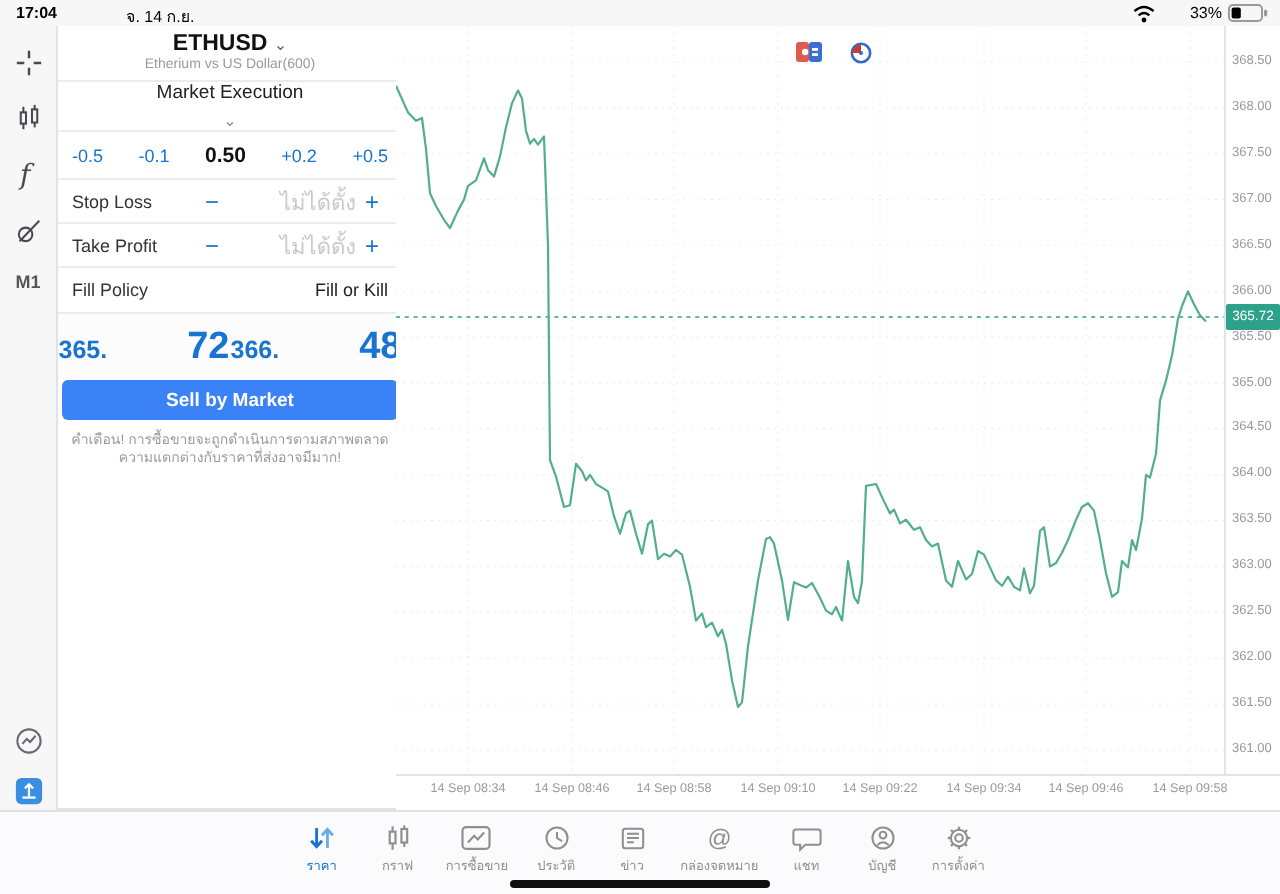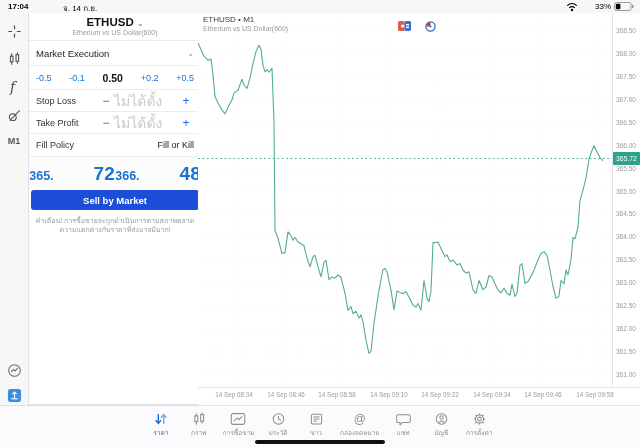--- a/index.html
+++ b/index.html
@@ -18,38 +18,38 @@
   .rail-icon { position:absolute; left:0; width:28px; height:20px; display:flex; align-items:center; justify-content:center; cursor:pointer; }
   .rail-tf { font-size:9px; font-weight:bold; color:#555; }
 
   
   .order-panel { position:absolute; left:28px; top:13px; width:174px; height:392px; background:#fff; border:1px solid #e2e2e4; border-top:none; }
   .op-header { position:relative; height:28px; border-bottom:1px solid #ececee; text-align:center; }
   .op-symbol { font-size:11.5px; font-weight:bold; color:#111; padding-top:3px; }
   .op-chevron { font-size:8px; color:#666; font-weight:normal; }
   .op-subtitle { font-size:7px; color:#9a9a9e; margin-top:1px; }
   .op-row { position:relative; display:flex; align-items:center; border-bottom:1px solid #ececee; padding:0 7px; }
-  .op-exec { height:25px; font-size:9.5px; color:#222; justify-content:space-between; }
+  .op-exec { height:25px; font-size:9.5px; color:#222; justify-content:space-between;flex-direction:column; }
   .op-exec .chev { color:#8e8e93; font-size:8px; }
   .op-steppers { height:24px; font-size:9px; justify-content:space-between; }
   .stepper { color:#1673d2; cursor:pointer; }
   .op-volume { color:#111; font-weight:bold; font-size:10.5px; }
   .op-sltp { height:22px; font-size:9px; color:#333; }
   .op-sltp .lbl { width:62px; }
   .op-sltp .minus,.op-sltp .plus { color:#1673d2; font-size:12px; width:16px; text-align:center; cursor:pointer; }
-  .op-sltp .ph { flex:1; text-align:left; color:#c9c9ce; font-size:14px; }
+  .op-sltp .ph { flex:1; text-align:right; color:#c9c9ce; font-size:11px; }
   .op-fill { height:23px; font-size:9px; color:#333; justify-content:space-between; }
   .op-fill .val { color:#222; }
   .op-prices { display:flex; height:33px; align-items:center; background:#fcfcfd; }
   .op-price { flex:1; text-align:center; color:#1874d0; white-space:nowrap; }
   .op-price .int { font-size:12.5px; font-weight:bold; }
   .op-price .frac { font-size:19px; font-weight:bold;margin-left:40px; }
   .op-buttons { display:flex; gap:3px; padding:0 2px; }
   .op-btn { flex:1; height:20px; border-radius:3px; color:#fff; font-size:9.5px; font-weight:bold; display:flex; align-items:center; justify-content:center; cursor:pointer; }
-  .btn-sell { background:#1d4ed8; }
+  .btn-sell { background:#3b82f6; }
   .btn-buy  { background:#2b7cd9; }
   .op-warning { margin-top:6px; padding:0 6px; text-align:center; font-size:7px; line-height:1.35; color:#9a9a9e; }
 
   
   .chart-region { position:absolute; left:198px; top:13px; width:442px; height:392px; background:#fff; }
   .plot { position:absolute; left:0; top:0; width:414px; height:374px; cursor:crosshair; }
   .axis-v-border { position:absolute; left:414px; top:0; width:1px; height:374px; background:#e3e3e5; }
   .y-axis { position:absolute; left:415px; top:0; width:27px; height:374px; }
   .ytick { position:absolute; left:3px; font-size:6.5px; color:#9a9a9e; }
   .x-axis { position:absolute; left:0; top:374px; width:442px; height:18px; border-top:1px solid #e3e3e5; }
@@ -253,24 +253,20 @@
       <div class="xtick" style="left: 88px;">14 Sep 08:46</div>
       <div class="xtick" style="left: 139px;">14 Sep 08:58</div>
       <div class="xtick" style="left: 191px;">14 Sep 09:10</div>
       <div class="xtick" style="left: 242px;">14 Sep 09:22</div>
       <div class="xtick" style="left: 294px;">14 Sep 09:34</div>
       <div class="xtick" style="left: 345px;">14 Sep 09:46</div>
       <div class="xtick" style="left: 397px;">14 Sep 09:58</div>
     </div>
   <div class="price-tag" id="price-tag" style="top: 139.019px;">365.72</div>
 
-  <div class="chart-head">
-    <div class="chart-title">ETHUSD • M1</div>
-    <div class="chart-subtitle">Etherium vs US Dollar(600)</div>
-  </div>
 
   <div class="chart-overlay-icons">
     <span>
       <svg width="13" height="10" viewBox="0 0 13 10">
           <rect x="0" y="0" width="6.5" height="10" rx="1.5" fill="#e25a4c"></rect>
           <rect x="6.5" y="0" width="6.5" height="10" rx="1.5" fill="#3b6fd4"></rect>
           <circle cx="4.6" cy="5" r="1.6" fill="#fff"></circle>
           <rect x="8" y="3" width="3" height="1.4" fill="#fff"></rect>
           <rect x="8" y="5.6" width="3" height="1.4" fill="#fff"></rect>
         </svg>

